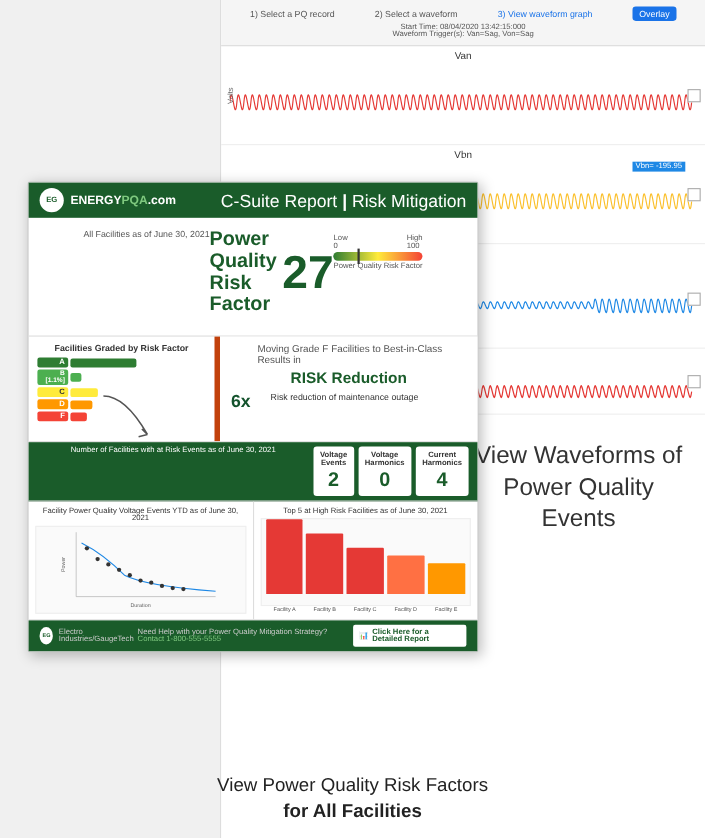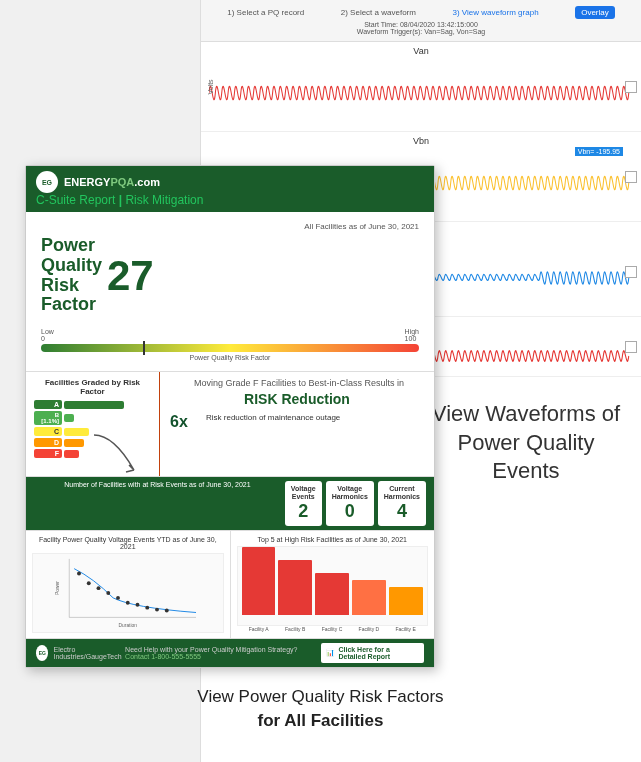--- a/index.html
+++ b/index.html
@@ -121,23 +121,22 @@
       border-radius: 2px;
       z-index: 10;
       font-family: Arial, sans-serif;
     }
 
     .report-header {
       background: #1a5c2a;
       color: #fff;
       padding: 5px 10px;
       display: flex;
-      align-items: flex-start;
+      align-items: flex-end;
       justify-content: space-between;
-      flex-direction: column;
     }
 
     .report-header-left {
       display: flex;
       align-items: center;
       gap: 6px;
     }
 
     .logo-circle {
       width: 22px;
@@ -156,23 +155,23 @@
       font-size: 11px;
       font-weight: bold;
       color: #fff;
     }
 
     .logo-text span {
       color: #7fc97f;
     }
 
     .report-title {
-      font-size: 12px;
-      font-weight: bold;
-      color: #22c55e;
+      font-size: 16px;
+      font-weight: bold;
+      color: #ffffff;
     }
 
     .report-title span {
       font-weight: normal;
     }
 
     
     .report-top {
       display: flex;
       border-bottom: 1px solid #ddd;
@@ -224,23 +223,23 @@
     .map-gulf {
       position: absolute;
       bottom: 15px;
       left: 20px;
       font-size: 7px;
       color: #555;
     }
 
     .risk-factor-area {
       flex: 1;
-      padding: 10px 15px;
-      display: flex;
-      flex-direction: column;
+      padding: 10px 4px;
+      display: flex;
+      flex-direction: row;
       justify-content: center;
     }
 
     .facilities-date {
       font-size: 8px;
       color: #555;
       text-align: right;
       margin-bottom: 5px;
     }
 
@@ -301,23 +300,23 @@
       margin-top: 2px;
     }
 
     
     .report-middle {
       display: flex;
       border-bottom: 1px solid #ddd;
     }
 
     .graded-section {
-      width: 134px;
+      width: 174px;
       padding: 6px 8px;
-      border-right: 1px solid #c2410c;
+      border-right: 5px solid #c2410c;
       flex-shrink: 0;
     }
 
     .section-title {
       font-size: 8px;
       color: #333;
       font-weight: bold;
       margin-bottom: 4px;
       text-align: center;
     }
@@ -511,21 +510,21 @@
       border-radius: 2px;
       font-weight: bold;
       display: flex;
       align-items: center;
       gap: 3px;
     }
 
     
     .bottom-caption {
       position: absolute;
-      bottom: 29px;
+      bottom: 12px;
       left: 0;
       right: 0;
       text-align: center;
       font-size: 17px;
       color: #222;
       font-weight: normal;
       line-height: 1.4;
     }
 
     .bottom-caption strong {

